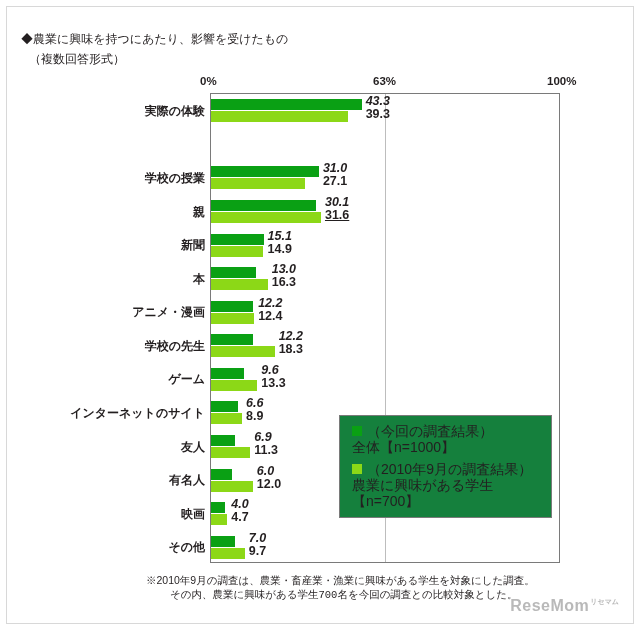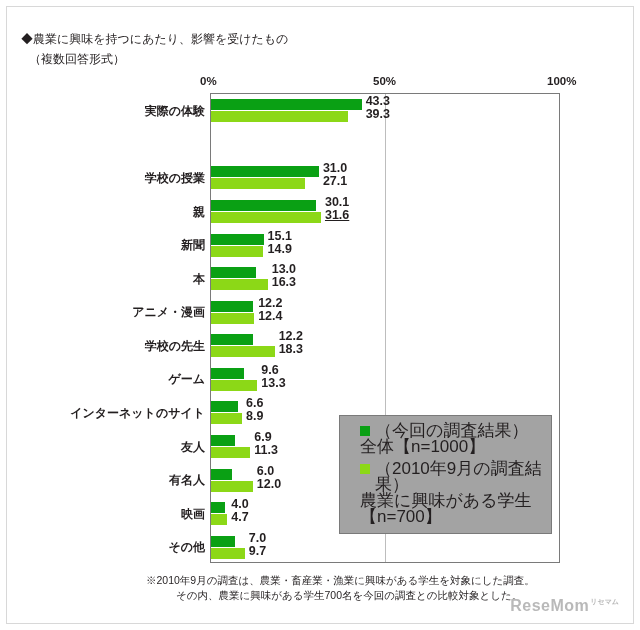--- a/index.html
+++ b/index.html
@@ -91,33 +91,33 @@
   }
   .bar.a { background: #0aa014; top: 1px; }
   .bar.b { background: #7ed321; top: 13px; }
   .val {
     position: absolute;
     font-size: 12.5px;
     color: #231f20;
     white-space: nowrap;
     font-weight: bold;
   }
-  .val.a { top: -4px; }
+  .val.a { top: -4px; font-style: italic; }
   .val.b { top: 9px; }
 
   
   .legend {
     position: absolute;
     left: 332px;
     top: 408px;
     width: 213px;
     border: 1px solid #7a7a7a;
-    background: #a3a3a3;
-    padding: 7px 8px 8px 20px;
-    font-size: 17px;
+    background: #15803d;
+    padding: 7px 8px 8px 12px;
+    font-size: 14px;
     color: #231f20;
     line-height: 16px;
   }
   .legend-row { display: flex; align-items: flex-start; }
   .swatch {
     width: 10px; height: 10px;
     margin-top: 3px;
     margin-right: 5px;
     flex: 0 0 auto;
   }
@@ -129,21 +129,21 @@
 
   .note {
     position: absolute;
     left: 139px;
     top: 566px;
     font-size: 10.5px;
     color: #231f20;
     line-height: 15px;
     white-space: nowrap;
   }
-  .note .l2 { margin-left: 30px; }
+  .note .l2 { margin-left: 24px; font-family: Liberation Mono, monospace; }
 
   .watermark {
     position: absolute;
     right: 14px;
     bottom: 8px;
     font-size: 16px;
     color: #b9b9b9;
     font-weight: bold;
     letter-spacing: 0.5px;
   }
@@ -159,21 +159,21 @@
 
 <div class="frame">
 
   <div class="title-block">
     <div>◆農業に興味を持つにあたり、影響を受けたもの</div>
     <div class="title-line2">（複数回答形式）</div>
   </div>
 
   <div class="axis-labels">
     <div class="xtick t0">0%</div>
-    <div class="xtick t50">50%</div>
+    <div class="xtick t50">63%</div>
     <div class="xtick t100">100%</div>
   </div>
 
   <div class="plot">
     <div class="gridline" style="left:50%;"></div>
     <div class="rows" id="rows">
         <div class="row" style="top: 4.28571px; height: 25px;">
           <div class="cat-label">実際の体験</div>
           <div class="bar a" style="width: 43.3%; background: rgb(10, 160, 20);"></div>
           <div class="bar b" style="width: 39.3%; background: rgb(140, 216, 23);"></div>

